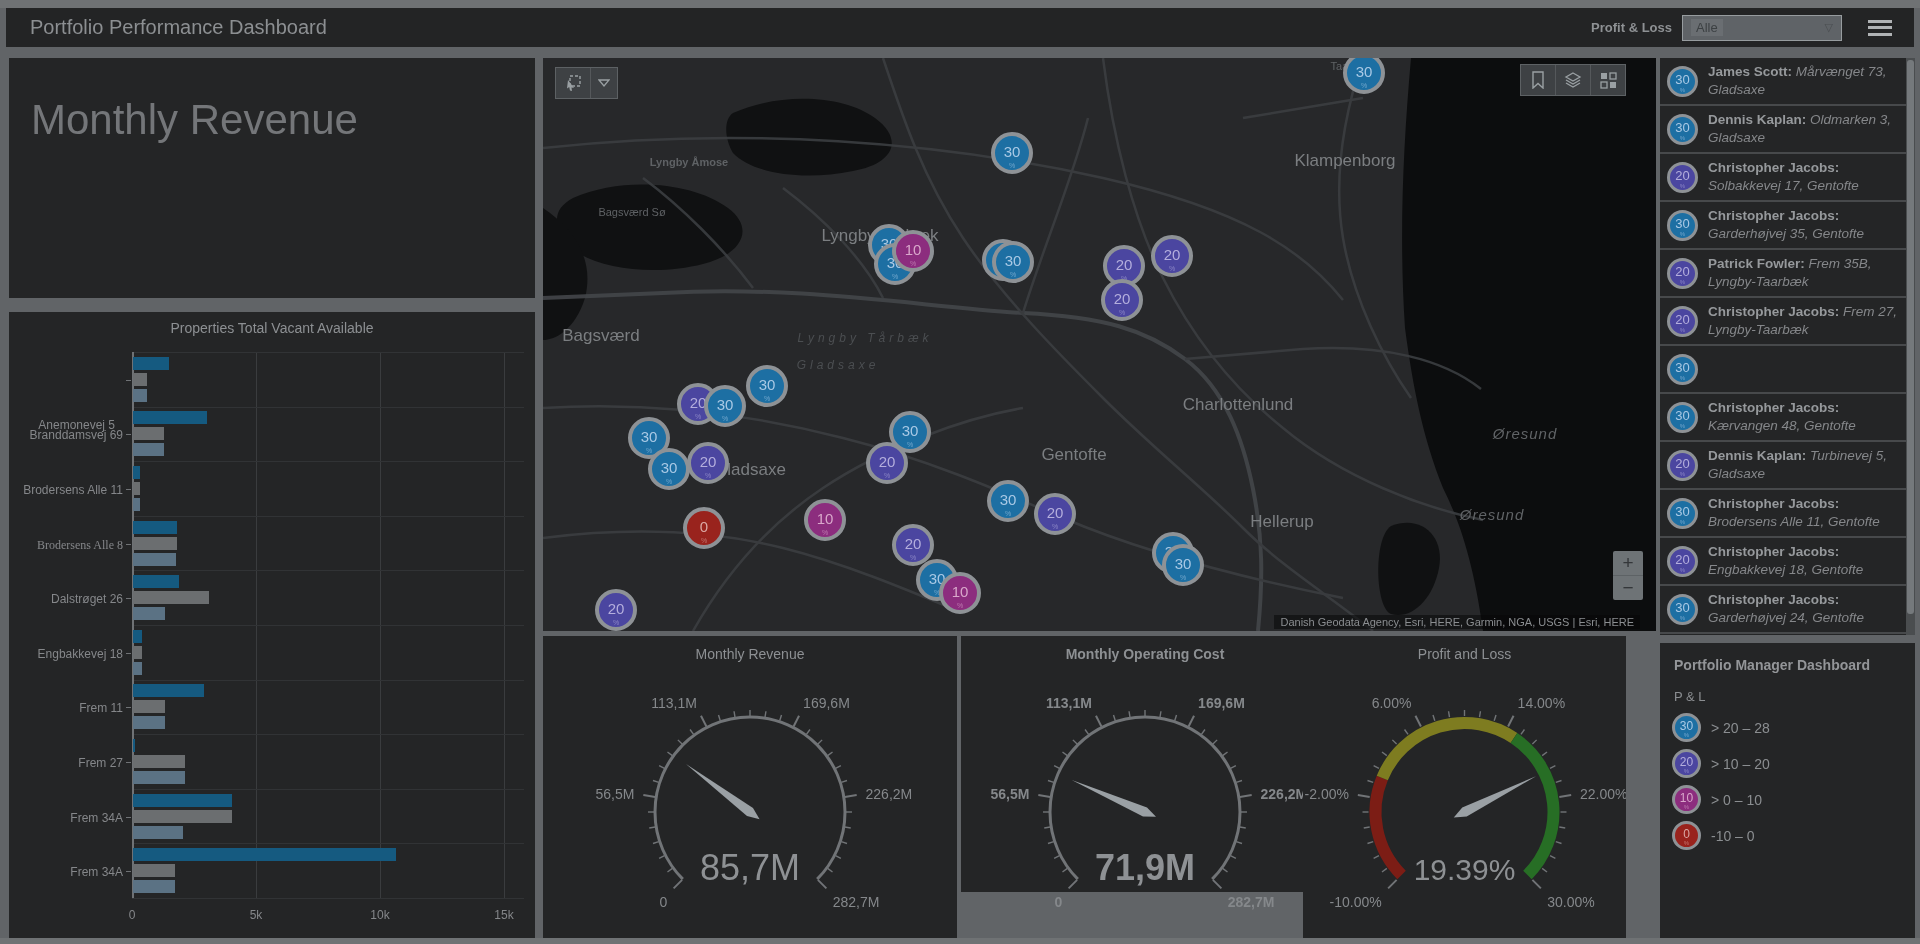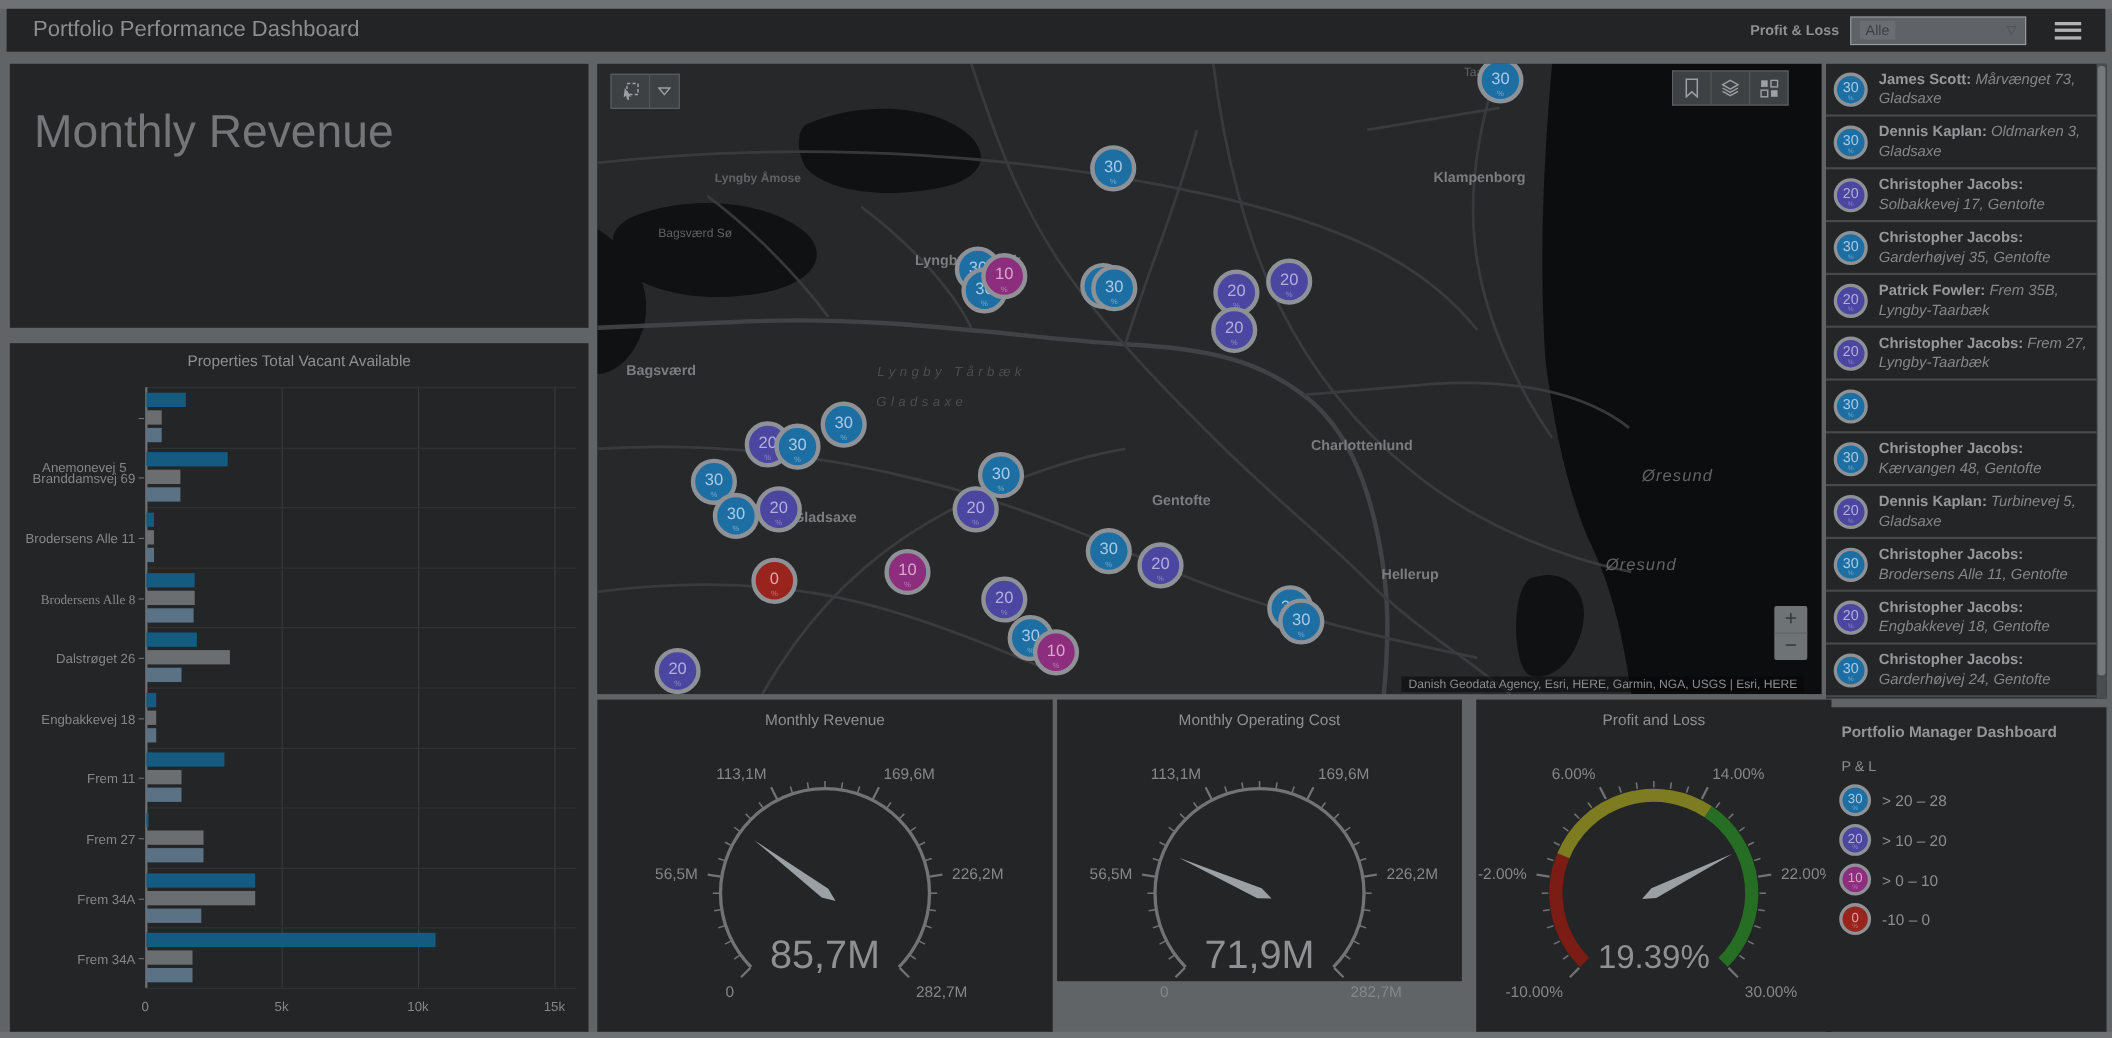--- a/index.html
+++ b/index.html
@@ -36,21 +36,21 @@
   .bc-bar{position:absolute;height:13px;}
   .bc-label{position:absolute;color:#85878a;font-size:12px;text-align:right;width:106px;}
   .bc-dash{position:absolute;height:1px;width:5px;background:#6f7275;}
   .bc-xlab{position:absolute;color:#85878a;font-size:12px;transform:translateX(-50%);}
 
   
   #map{left:543px;top:58px;width:1113px;height:573px;background:#27282a;overflow:hidden;}
   #map svg.base{position:absolute;left:0;top:0;}
   .map-label{position:absolute;transform:translate(-50%,-50%);white-space:nowrap;}
   .ml-sm{font-size:11px;color:#5f6265;}
-  .ml-md{font-size:13px;color:#7b7e81;font-weight:bold;}
+  .ml-md{font-size:17px;color:#7b7e81;}
   .ml-lg{font-size:15px;color:#606366;font-style:italic;letter-spacing:1px;}
   .ml-faint{font-size:12px;color:#4b4e51;letter-spacing:4px;font-style:italic;}
 
   .badge{position:relative;border-radius:50%;border:4px solid #8e9296;
          display:flex;align-items:center;justify-content:center;box-sizing:content-box;}
   .badge .num{font-size:15px;margin-top:-4px;}
   .badge .pct{position:absolute;bottom:1px;left:50%;transform:translateX(-50%);font-size:7px;opacity:.6;}
   .map-badge{position:absolute;width:34px;height:34px;transform:translate(-50%,-50%);}
 
   .mapbtn-group{position:absolute;display:flex;background:#3e4144;border:1px solid #5d6164;}
@@ -60,22 +60,22 @@
   #zoomctl{position:absolute;right:13px;bottom:31px;width:30px;background:#6e7376;border-radius:2px;}
   #zoomctl .zb{height:24px;display:flex;align-items:center;justify-content:center;
                color:#34373a;font-size:19px;cursor:pointer;}
   #zoomctl .zb + .zb{border-top:1px solid #5d6265;}
   #attribution{position:absolute;right:16px;bottom:2px;background:rgba(8,8,8,.55);
                color:#8b8e91;font-size:11px;padding:1px 6px;}
 
   
   .gauge-panel .gtitle{text-align:center;color:#8d9093;font-size:14px;padding-top:10px;}
   #gauge1{left:543px;top:636px;width:414px;height:302px;}
-  #gauge2{left:961px;top:636px;width:368px;height:256px;}
-  #gauge3{left:1342px;top:636px;width:323px;height:302px;}
+  #gauge2{left:961px;top:636px;width:368px;height:256px;font-weight:bold;}
+  #gauge3{left:1303px;top:636px;width:323px;height:302px;}
 
   
   #list{left:1660px;top:58px;width:255px;height:577px;overflow:hidden;}
   #list-rows{position:absolute;left:0;top:0;right:9px;}
   .list-row{display:flex;align-items:center;border-bottom:2px solid #47494b;
             padding:5px 4px 5px 7px;min-height:36px;cursor:pointer;}
   .list-badge{width:25px;height:25px;flex:0 0 auto;margin-right:10px;border-width:3px;}
   .list-badge .num{font-size:13px;margin-top:-3px;}
   .list-badge .pct{font-size:6px;}
   .list-text{color:#85878a;font-size:13.5px;line-height:1.32;}

